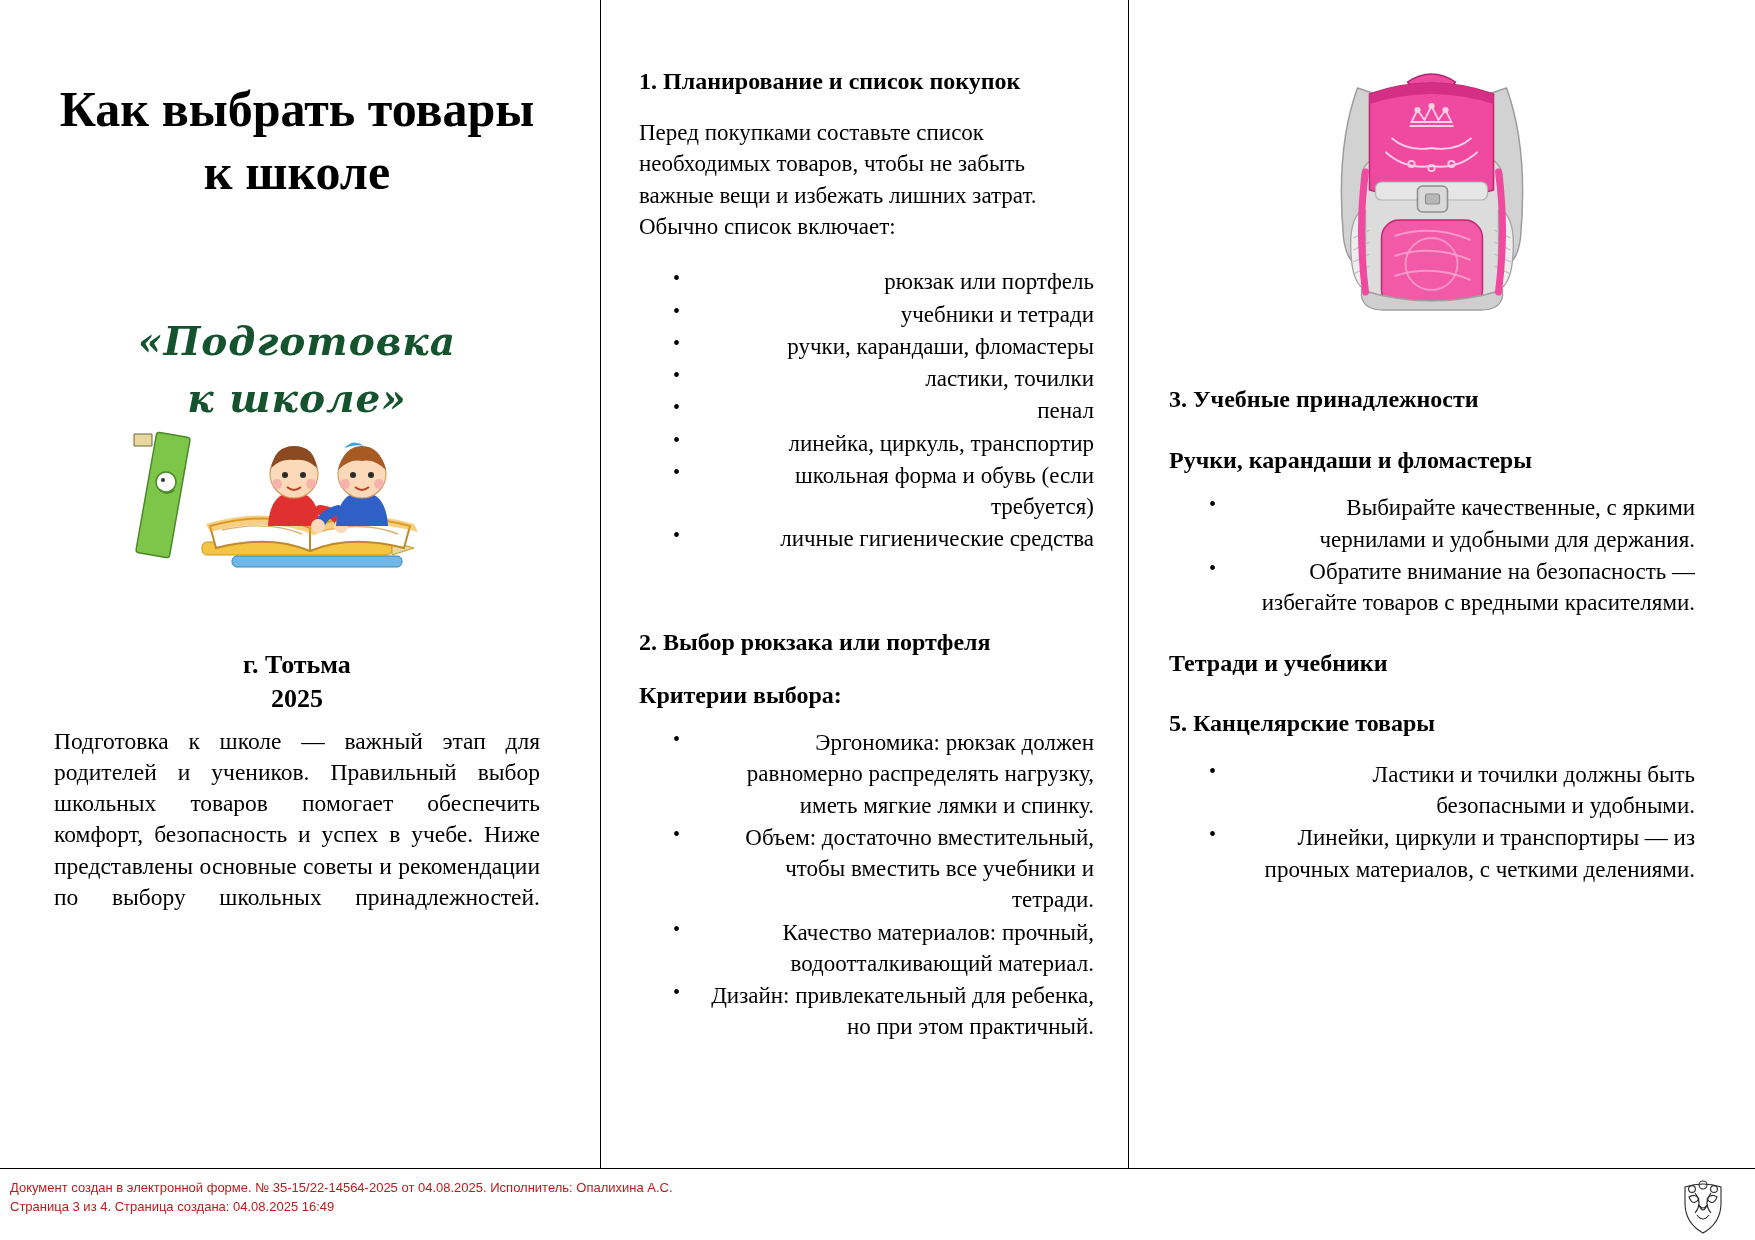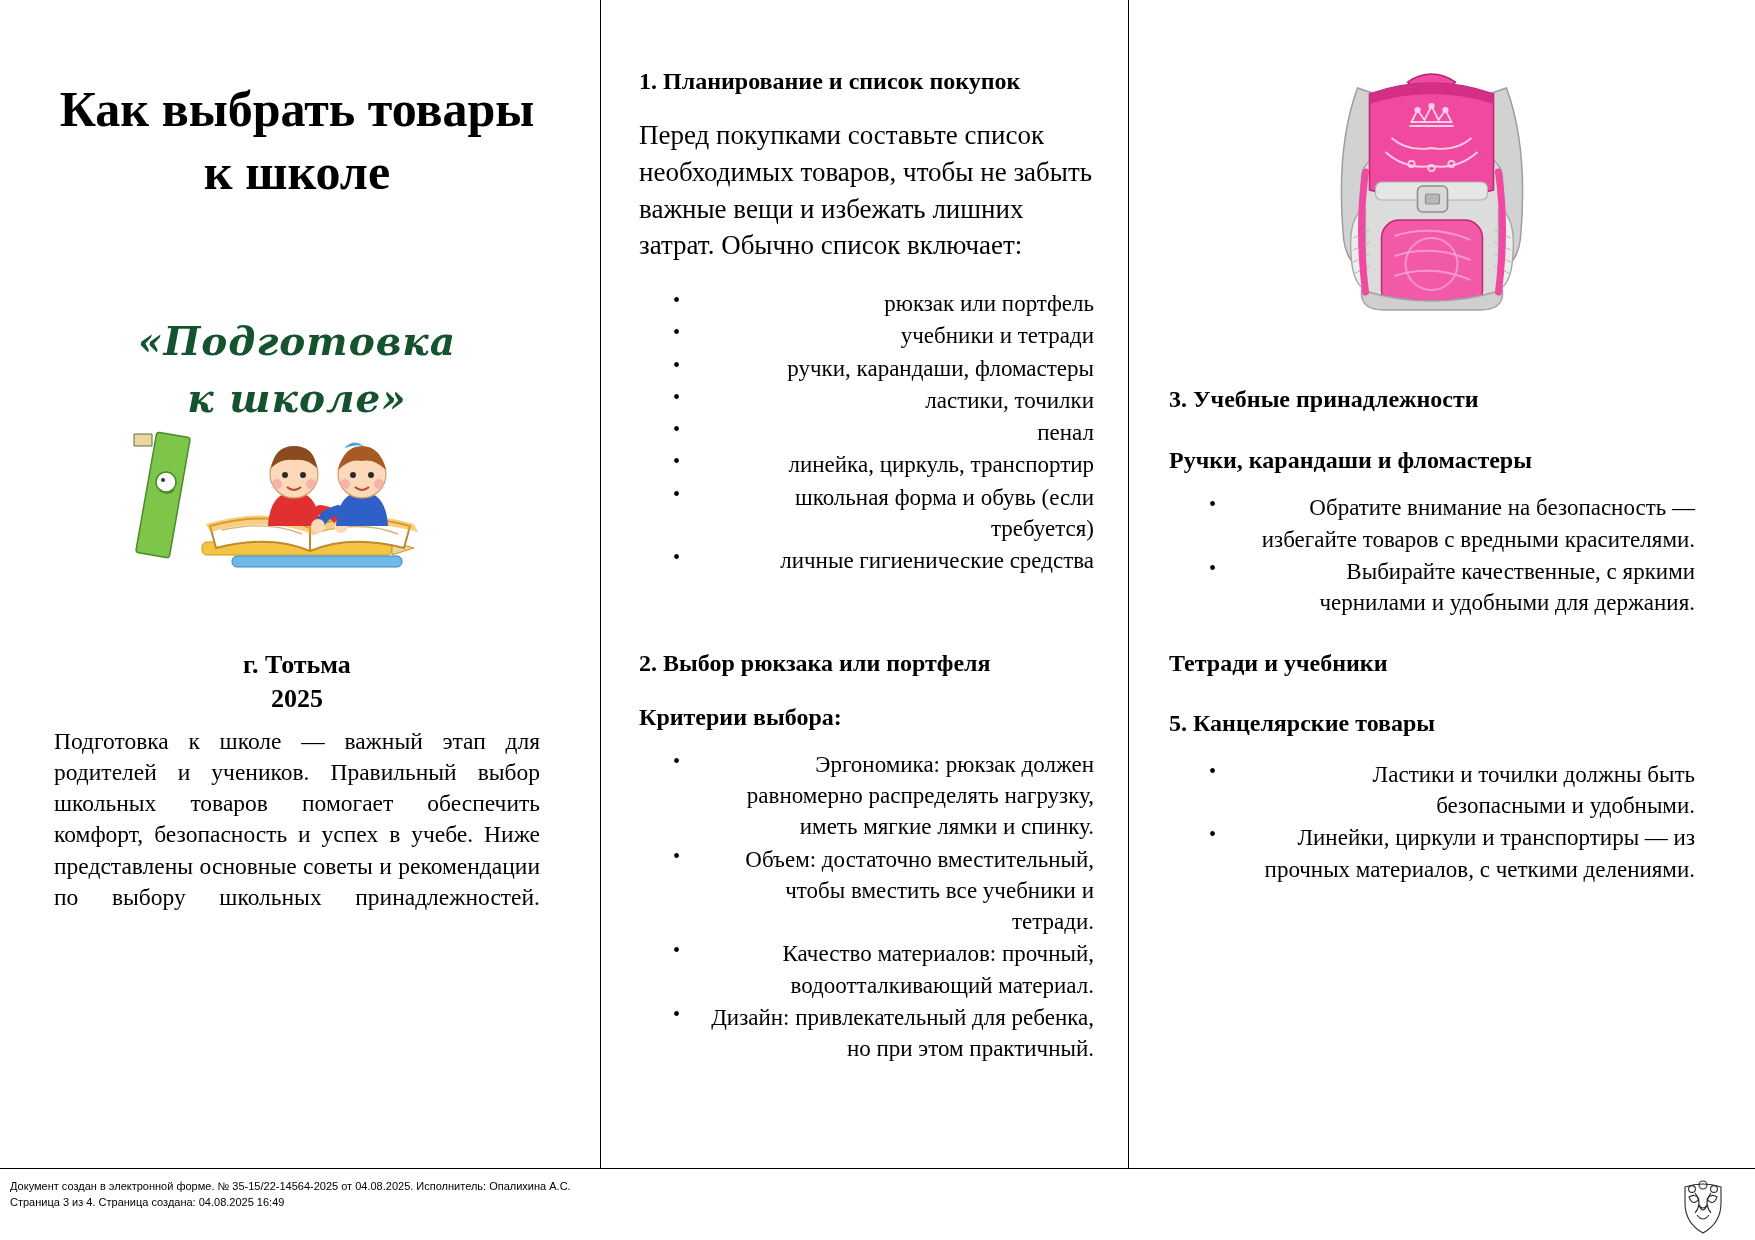--- a/index.html
+++ b/index.html
@@ -100,21 +100,21 @@
     margin: 0 0 20px 0;
     line-height: 1.3;
   }
   h3.sub {
     font-size: 24px;
     font-weight: bold;
     margin: 30px 0 16px 0;
     line-height: 1.3;
   }
   p.body {
-    font-size: 27px;
+    font-size: 23px;
     line-height: 1.36;
     margin: 0 0 24px 0;
   }
   ul.blist {
     margin: 0 0 26px 0;
     padding-left: 62px;
     list-style: none;
     text-align: right;
   }
   ul.blist > li {
@@ -161,23 +161,23 @@
     width: 1755px;
     height: 72px;
     border-top: 1.5px solid #000;
     box-sizing: border-box;
   }
   .footer-text {
     position: absolute;
     left: 10px;
     top: 10px;
     font-family: "Liberation Sans", sans-serif;
-    font-size: 11px;
+    font-size: 13px;
     line-height: 1.45;
-    color: #000000;
+    color: #b91c1c;
   }
   .footer-emblem {
     position: absolute;
     right: 22px;
     top: 6px;
     width: 60px;
     height: 62px;
   }
 </style>
 </head>
@@ -339,22 +339,22 @@
             <path d="M199,112 q8,56 0,120" stroke="#ef4aa0" stroke-width="7" fill="none" stroke-linecap="round"></path>
           </svg>
         </div>
       </div>
 
       <h2 class="sec">3. Учебные принадлежности</h2>
 
       <h3 class="sub">Ручки, карандаши и фломастеры</h3>
 
       <ul class="blist">
+        <li>Выбирайте качественные, с яркими чернилами и удобными для держания.</li>
         <li>Обратите внимание на безопасность — избегайте товаров с вредными красителями.</li>
-        <li>Выбирайте качественные, с яркими чернилами и удобными для держания.</li>
       </ul>
 
       <h3 class="sub">Тетради и учебники</h3>
 
 
       <h2 class="sec" style="margin-top:28px">5. Канцелярские товары</h2>
 
       <ul class="blist">
         <li>Ластики и точилки должны быть безопасными и удобными.</li>
         <li>Линейки, циркули и транспортиры — из прочных материалов, с четкими делениями.</li>

